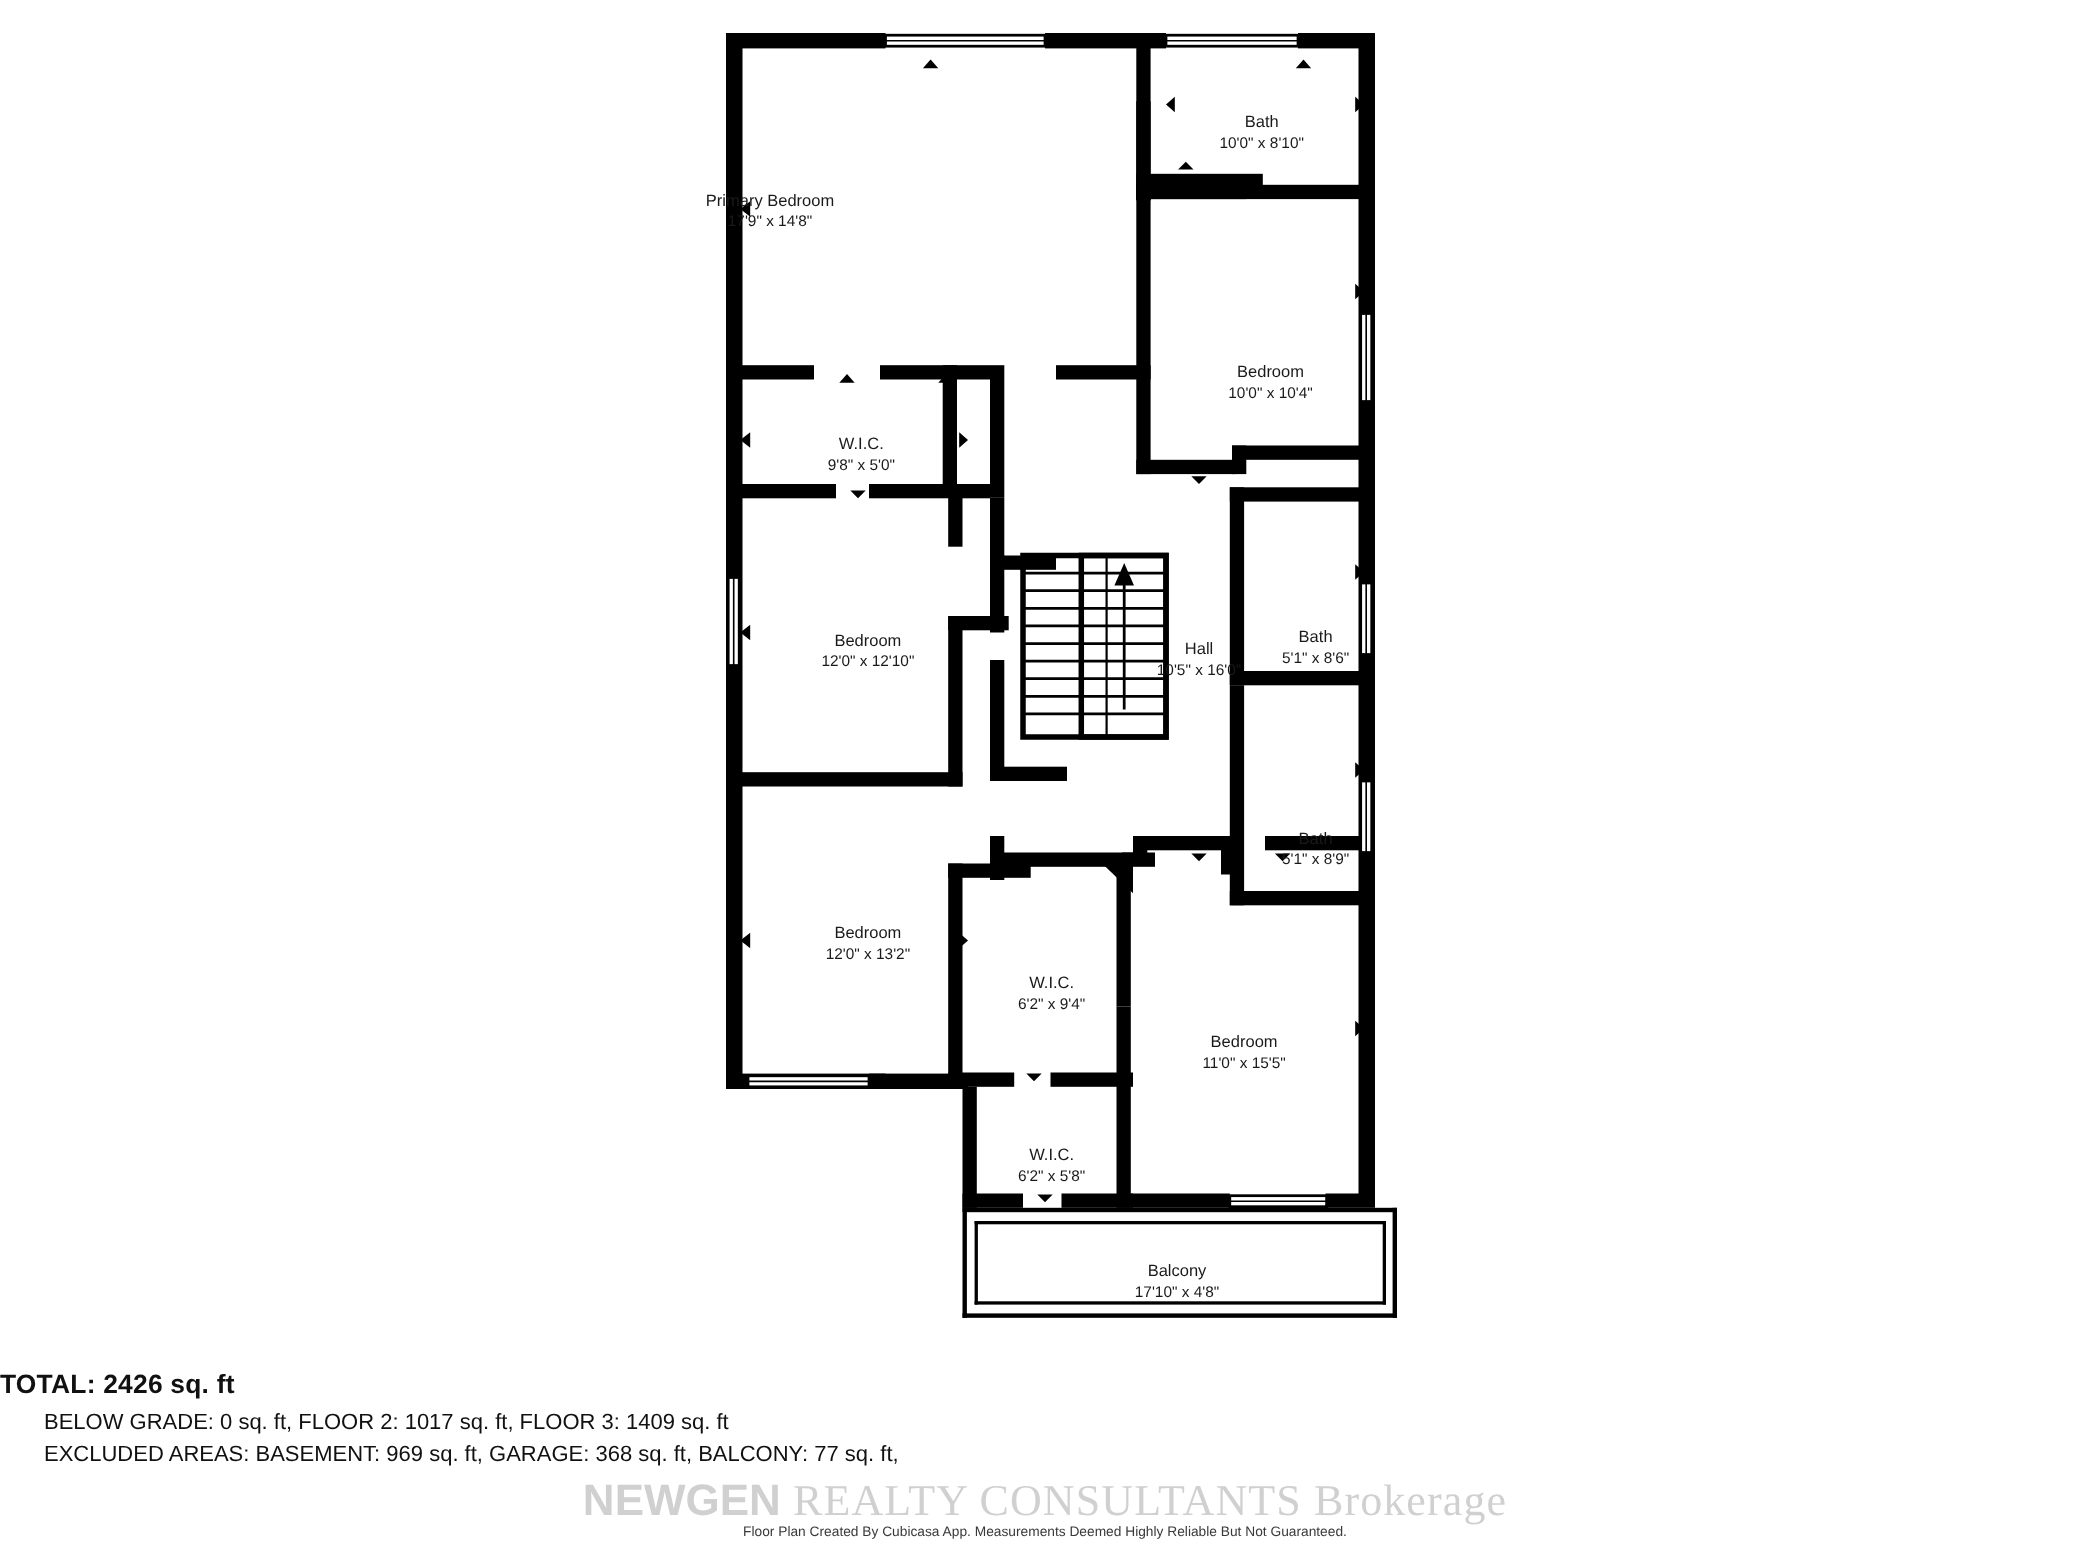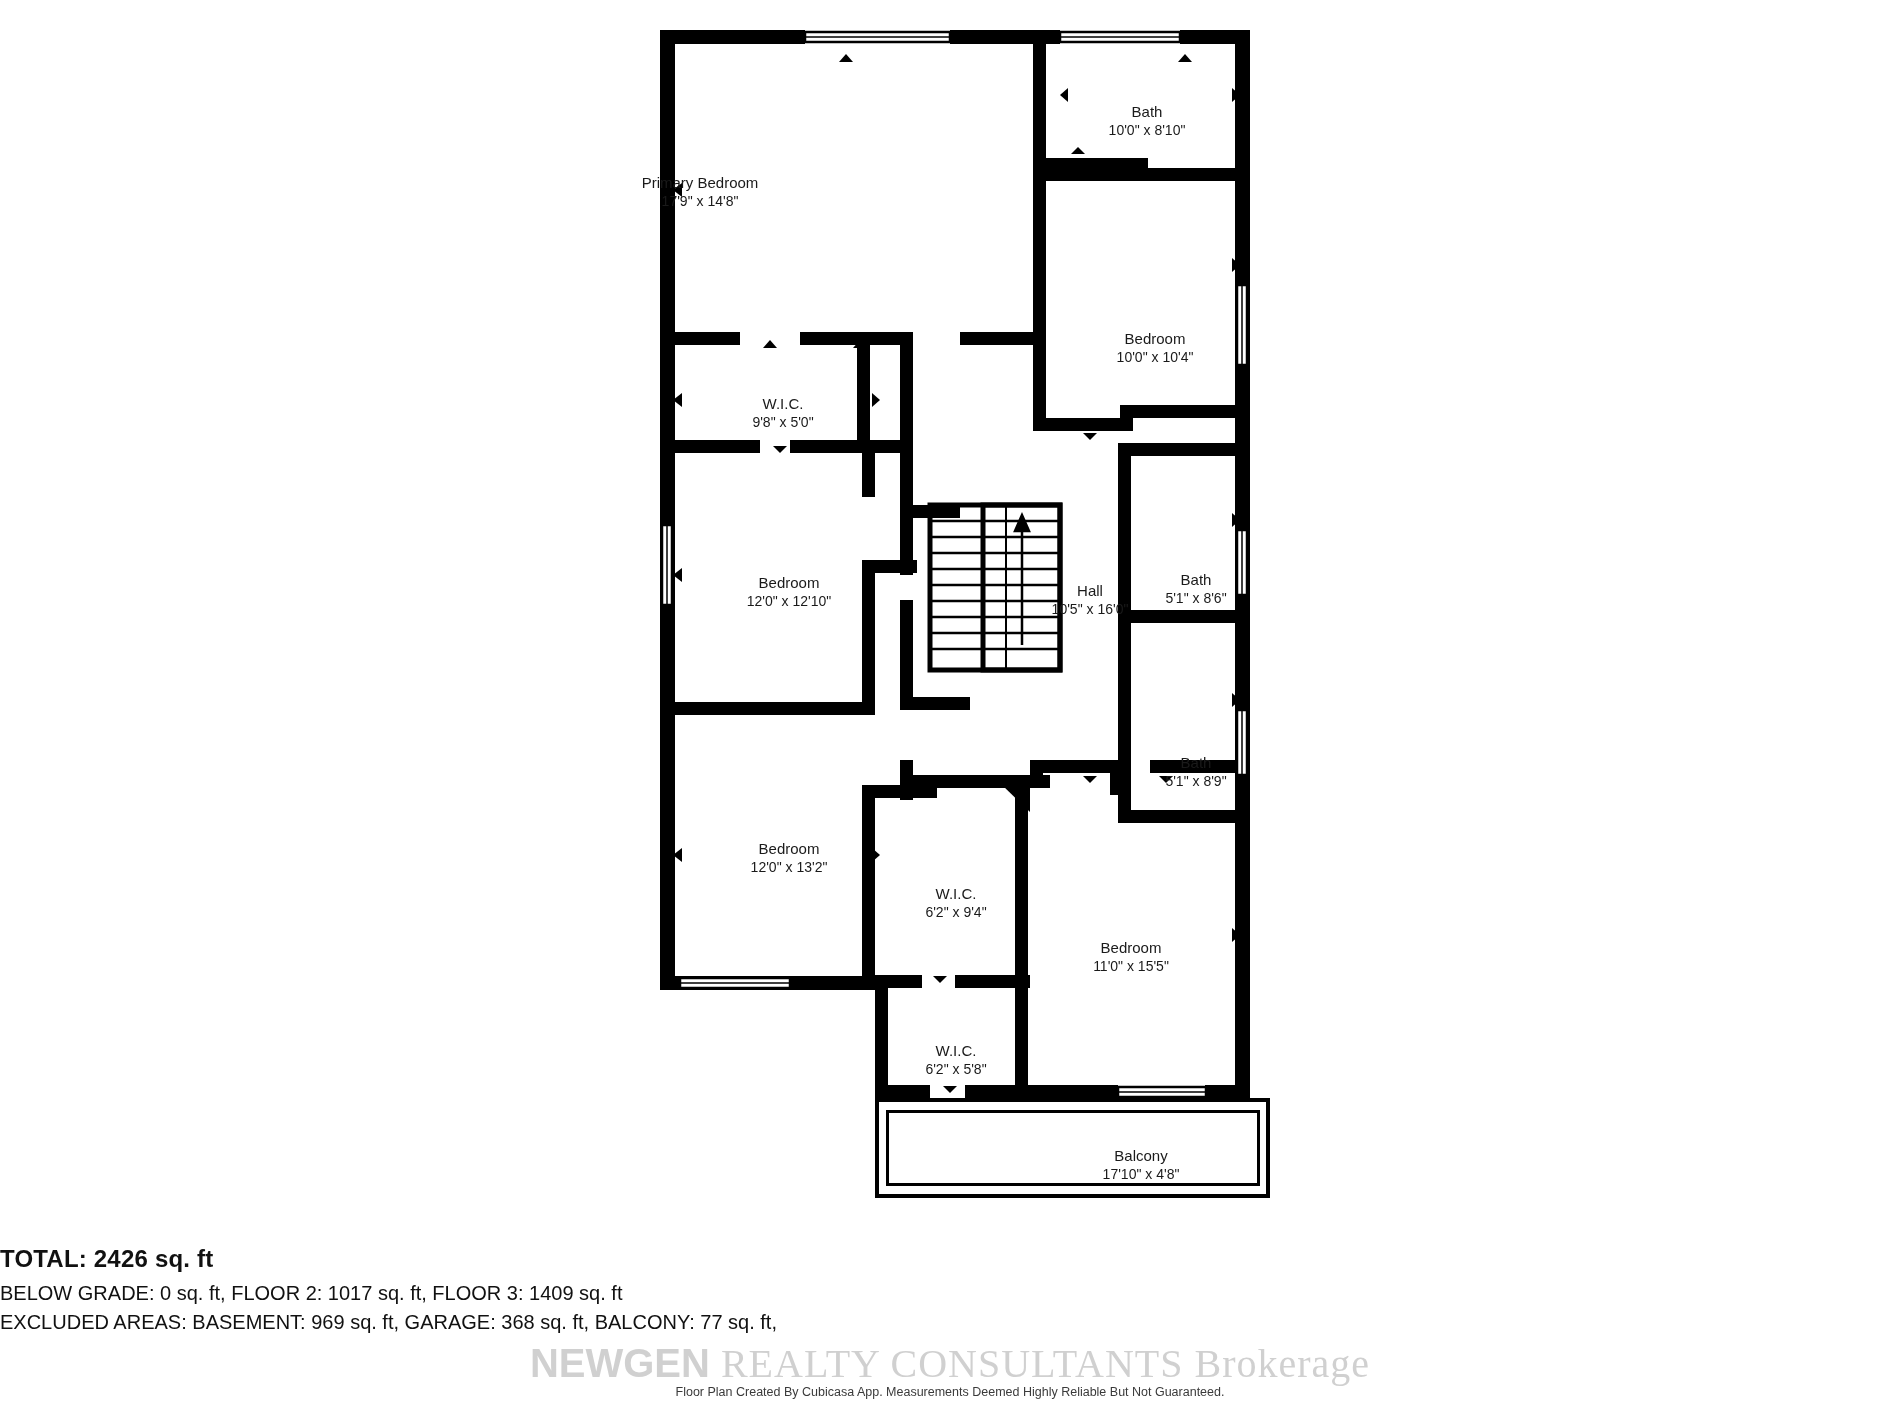--- a/index.html
+++ b/index.html
@@ -51,20 +51,21 @@
   }
   #summary .total {
     font-size: 24px;
     font-weight: bold;
     letter-spacing: .2px;
     margin-bottom: 6px;
   }
   #summary .line {
     font-size: 20px;
     line-height: 1.45;
+    margin-left: 40px;
   }
 
   
   #watermark {
     position: absolute;
     left: 0;
     top: 1340px;
     width: 1900px;
     text-align: center;
     font-size: 40px;
@@ -321,21 +322,21 @@
   <div class="room-label" style="left:1131px; top:957px;">
     <div class="rname">Bedroom</div>
     <div class="rdim">11'0" x 15'5"</div>
   </div>
 
   <div class="room-label" style="left:956px; top:1060px;">
     <div class="rname">W.I.C.</div>
     <div class="rdim">6'2" x 5'8"</div>
   </div>
 
-  <div class="room-label" style="left:1141px; top:1165px;">
+  <div class="room-label" style="left:1070px; top:1165px;">
     <div class="rname">Balcony</div>
     <div class="rdim">17'10" x 4'8"</div>
   </div>
 </div>
 
 <div id="summary">
   <div class="total">TOTAL: 2426 sq. ft</div>
   <div class="line">BELOW GRADE: 0 sq. ft, FLOOR 2: 1017 sq. ft, FLOOR 3: 1409 sq. ft</div>
   <div class="line">EXCLUDED AREAS: BASEMENT: 969 sq. ft, GARAGE: 368 sq. ft, BALCONY: 77 sq. ft,</div>
 </div>

